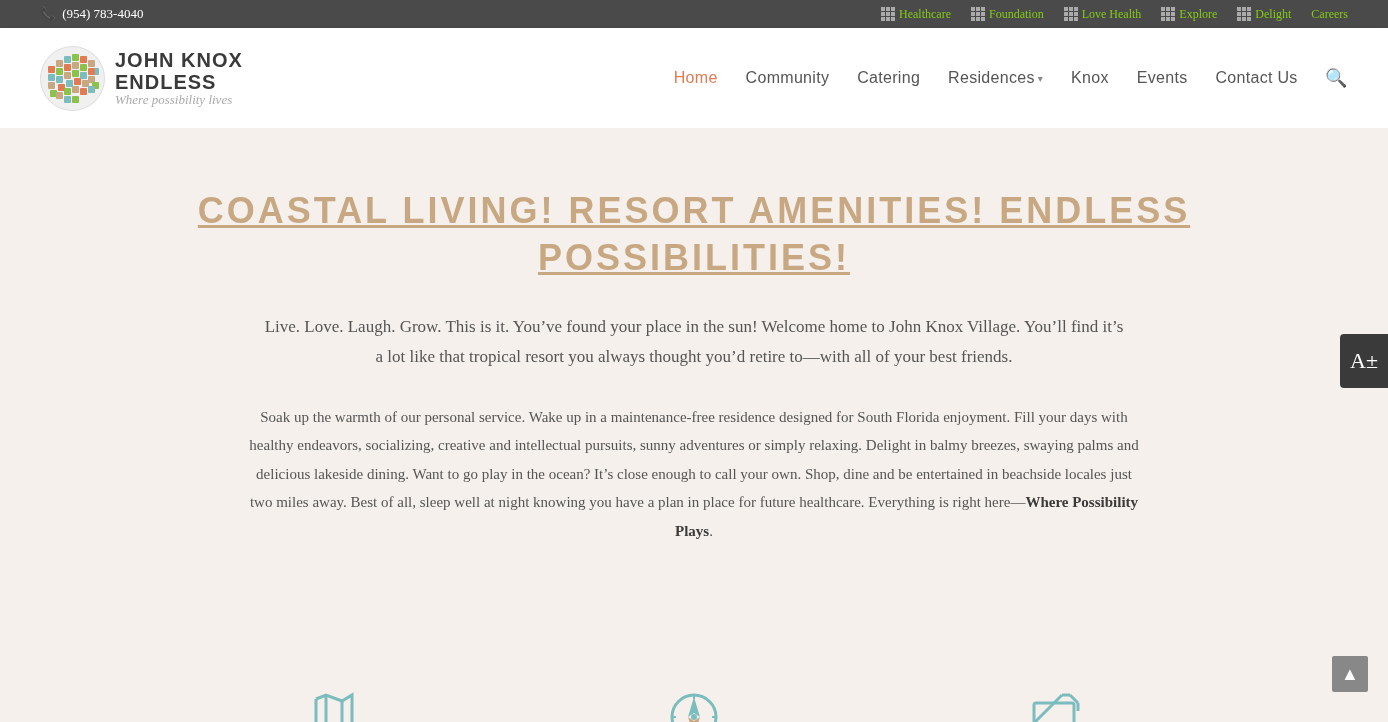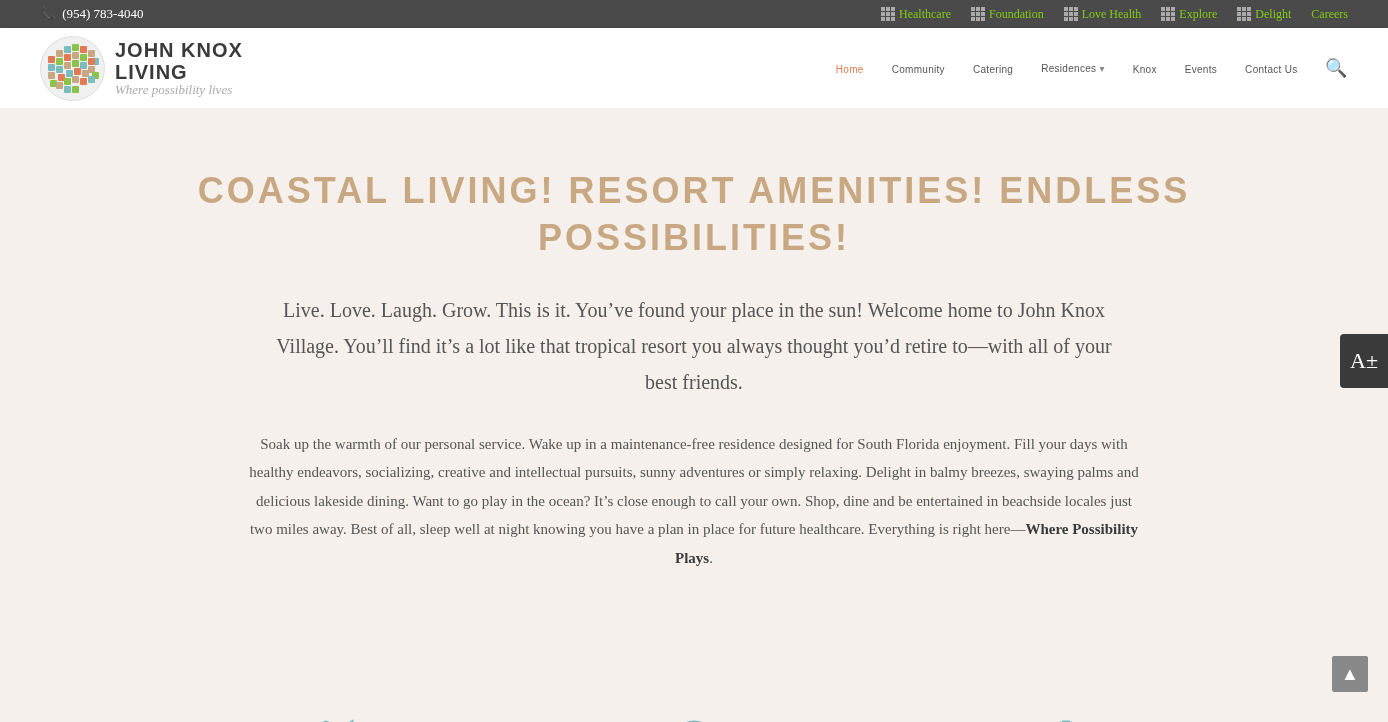--- a/index.html
+++ b/index.html
@@ -37,21 +37,21 @@
     }
 
     
     .main-nav {
       background: #fff;
       padding: 0 40px;
       display: flex;
       align-items: center;
       justify-content: space-between;
       box-shadow: 0 2px 6px rgba(0,0,0,0.08);
-      height: 80px;
+      height: 100px;
     }
     .logo-area {
       display: flex;
       align-items: center;
       gap: 10px;
     }
     .logo-text {
       display: flex;
       flex-direction: column;
       line-height: 1.1;
@@ -70,21 +70,21 @@
     }
     .nav-links {
       display: flex;
       align-items: center;
       gap: 28px;
       list-style: none;
     }
     .nav-links li a {
       text-decoration: none;
       color: #555;
-      font-size: 10px;
+      font-size: 16px;
       font-family: Arial, sans-serif;
       letter-spacing: 0.3px;
     }
     .nav-links li a.active { color: #e07b54; }
     .nav-links .has-dropdown {
       display: flex;
       align-items: center;
       gap: 3px;
     }
     .nav-links .has-dropdown::after {
@@ -107,23 +107,24 @@
       padding: 60px 100px 50px;
     }
     .hero-title {
       font-family: Arial, sans-serif;
       font-size: 36px;
       font-weight: bold;
       color: #c8a882;
       letter-spacing: 3px;
       line-height: 1.3;
       margin-bottom: 30px;
+      text-decoration: underline;
     }
     .hero-subtitle {
-      font-size: 20px;
+      font-size: 17px;
       color: #555;
       line-height: 1.8;
       max-width: 860px;
       margin: 0 auto 30px;
       font-family: Georgia, serif;
     }
     .hero-body {
       font-size: 15px;
       color: #555;
       line-height: 1.9;
@@ -329,21 +330,21 @@
       <rect x="48" y="40" width="7" height="7" fill="#7bbcbf" rx="1"></rect>
       <rect x="16" y="46" width="7" height="7" fill="#c8a882" rx="1"></rect>
       <rect x="24" y="42" width="7" height="7" fill="#8bc34a" rx="1"></rect>
       <rect x="32" y="40" width="7" height="7" fill="#c8a882" rx="1"></rect>
       <rect x="40" y="42" width="7" height="7" fill="#e07b54" rx="1"></rect>
       <rect x="24" y="50" width="7" height="7" fill="#7bbcbf" rx="1"></rect>
       <rect x="32" y="50" width="7" height="7" fill="#8bc34a" rx="1"></rect>
     </svg>
     <div class="logo-text">
       <span class="brand-name">JOHN KNOX</span>
-      <span class="brand-name">LIVING</span>
+      <span class="brand-name">ENDLESS</span>
       <span class="brand-tagline">Where possibility lives</span>
     </div>
   </div>
 
   <ul class="nav-links">
     <li>
       <a href="#" class="active">Home</a>
     </li>
     <li>
       <a href="#">Community</a>

